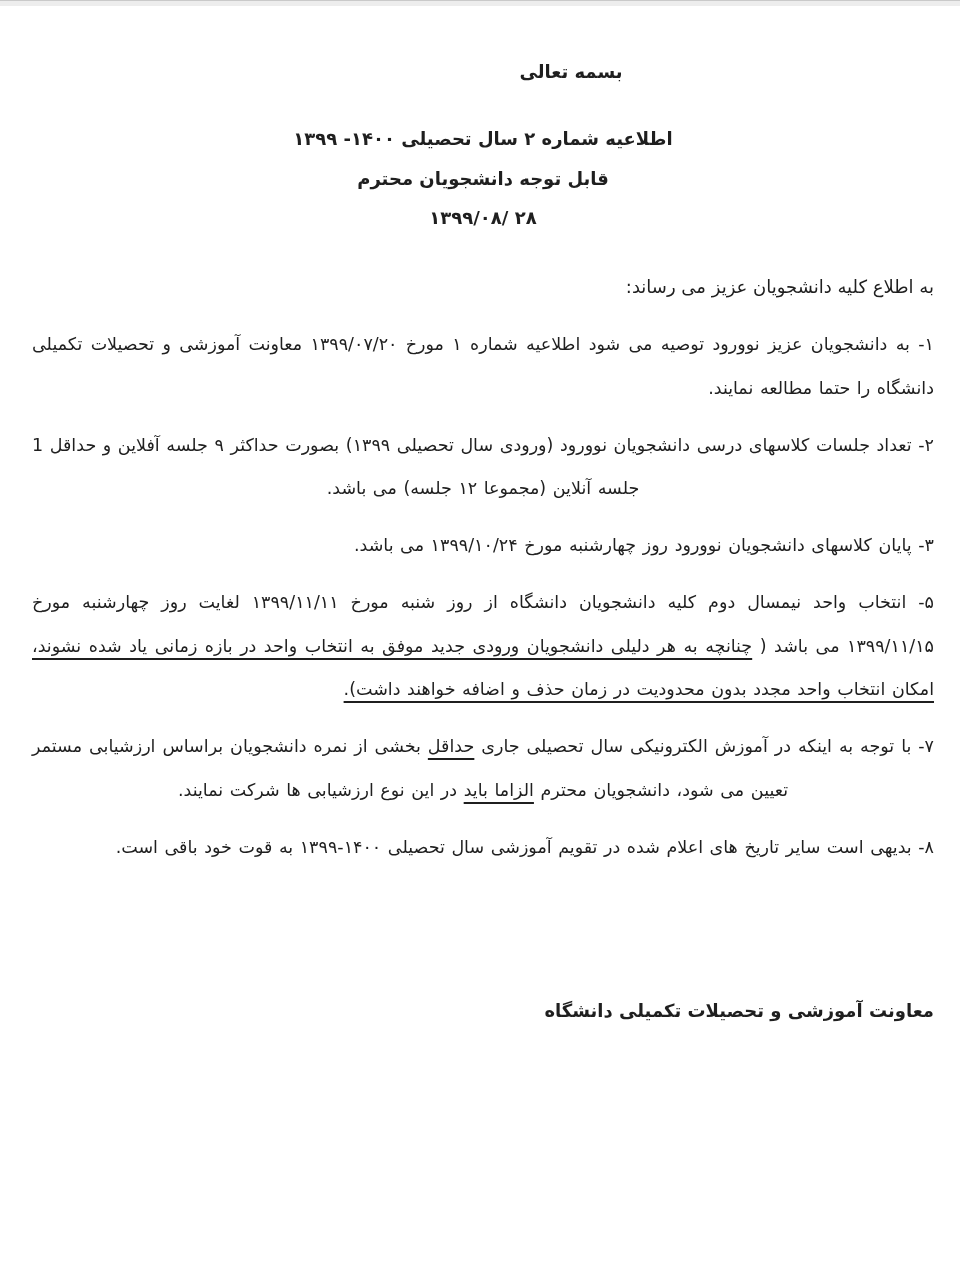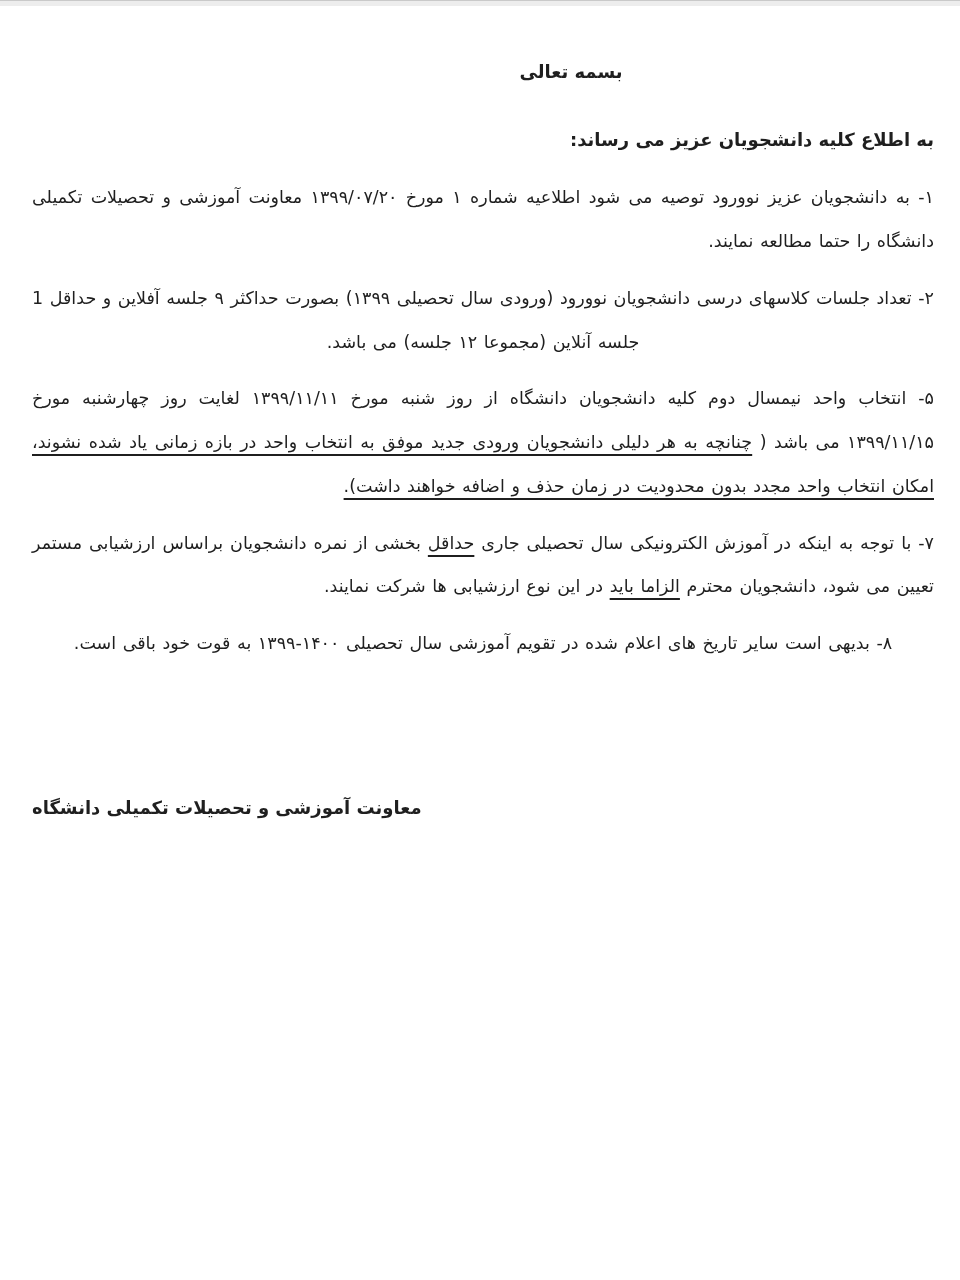--- a/index.html
+++ b/index.html
@@ -30,21 +30,21 @@
     margin-bottom: 34px;
   }
   .title-block div {
     font-size: 18px;
     font-weight: bold;
     line-height: 2.2;
   }
   .intro {
     margin-top: 28px;
     font-size: 18px;
-    font-weight: bold;
+    font-weight: normal;
     text-align: right;
     line-height: 2.3;
     margin-bottom: 16px;
   }
   .items { margin: 0; }
   .item {
     font-size: 17.5px;
     line-height: 2.5;
     text-align: justify;
     text-align-last: right;
@@ -60,39 +60,45 @@
   .b { font-weight: normal; }
   .u {
     text-decoration: underline;
     text-decoration-thickness: 1.5px;
     text-underline-offset: 6px;
   }
   .footer {
     margin-top: 128px;
     font-size: 18px;
     font-weight: bold;
-    text-align: left;
+    text-align: right;
     line-height: 1.6;
   }
 </style>
 </head>
 <body>
 
 <div class="scan-strip"></div>
 
 <div class="doc">
 
   <div class="basmala center">بسمه تعالی</div>
 
+  <div class="title-block">
+    <div class="center">اطلاعیه شماره ۲ سال تحصیلی ۱۴۰۰- ۱۳۹۹</div>
+    <div class="center">قابل توجه دانشجویان محترم</div>
+    <div class="center">۲۸ /۱۳۹۹/۰۸</div>
+  </div>
 
   <div class="intro">به اطلاع کلیه دانشجویان عزیز می رساند:</div>
 
   <div class="items">
       <p class="item"><span>۱- به </span><span class="b">دانشجویان عزیز نوورود</span><span> توصیه می شود اطلاعیه شماره ۱ مورخ ۱۳۹۹/۰۷/۲۰ معاونت آموزشی و تحصیلات تکمیلی دانشگاه را حتما مطالعه نمایند.</span></p>
       <p class="item"><span>۲- تعداد جلسات کلاسهای درسی </span><span class="b">دانشجویان نوورود</span><span> (ورودی سال تحصیلی ۱۳۹۹) بصورت </span><span class="b">حداکثر ۹ جلسه آفلاین</span><span> و </span><span class="b">حداقل 1 جلسه آنلاین</span><span> (مجموعا ۱۲ جلسه) می باشد.</span></p>
+      <p class="item"><span>۳- </span><span class="b">پایان کلاسهای دانشجویان نوورود</span><span> روز چهارشنبه مورخ ۱۳۹۹/۱۰/۲۴ می باشد.</span></p>
       <p class="item"><span>۵- انتخاب واحد نیمسال </span><span class="b">دوم کلیه</span><span> دانشجویان دانشگاه از روز شنبه  مورخ ۱۳۹۹/۱۱/۱۱ لغایت روز چهارشنبه مورخ ۱۳۹۹/۱۱/۱۵ می باشد ( </span><span class="b u">چنانچه به هر دلیلی دانشجویان ورودی جدید موفق به انتخاب واحد در بازه زمانی یاد شده نشوند، امکان انتخاب واحد مجدد بدون محدودیت در زمان حذف و اضافه خواهند داشت).</span></p>
       <p class="item"><span>۷- با توجه به اینکه در آموزش الکترونیکی سال تحصیلی جاری </span><span class="b u">حداقل</span><span> بخشی از نمره دانشجویان براساس ارزشیابی مستمر تعیین می شود، دانشجویان محترم </span><span class="b u">الزاما باید</span><span> در این نوع ارزشیابی ها شرکت نمایند.</span></p>
       <p class="item"><span>۸- بدیهی است سایر تاریخ های اعلام شده در تقویم آموزشی سال تحصیلی ۱۴۰۰-۱۳۹۹ به قوت خود باقی است.</span></p>
     </div>
 
   <div class="footer">معاونت آموزشی و تحصیلات تکمیلی دانشگاه</div>
 
 </div>
 
 </body></html>

